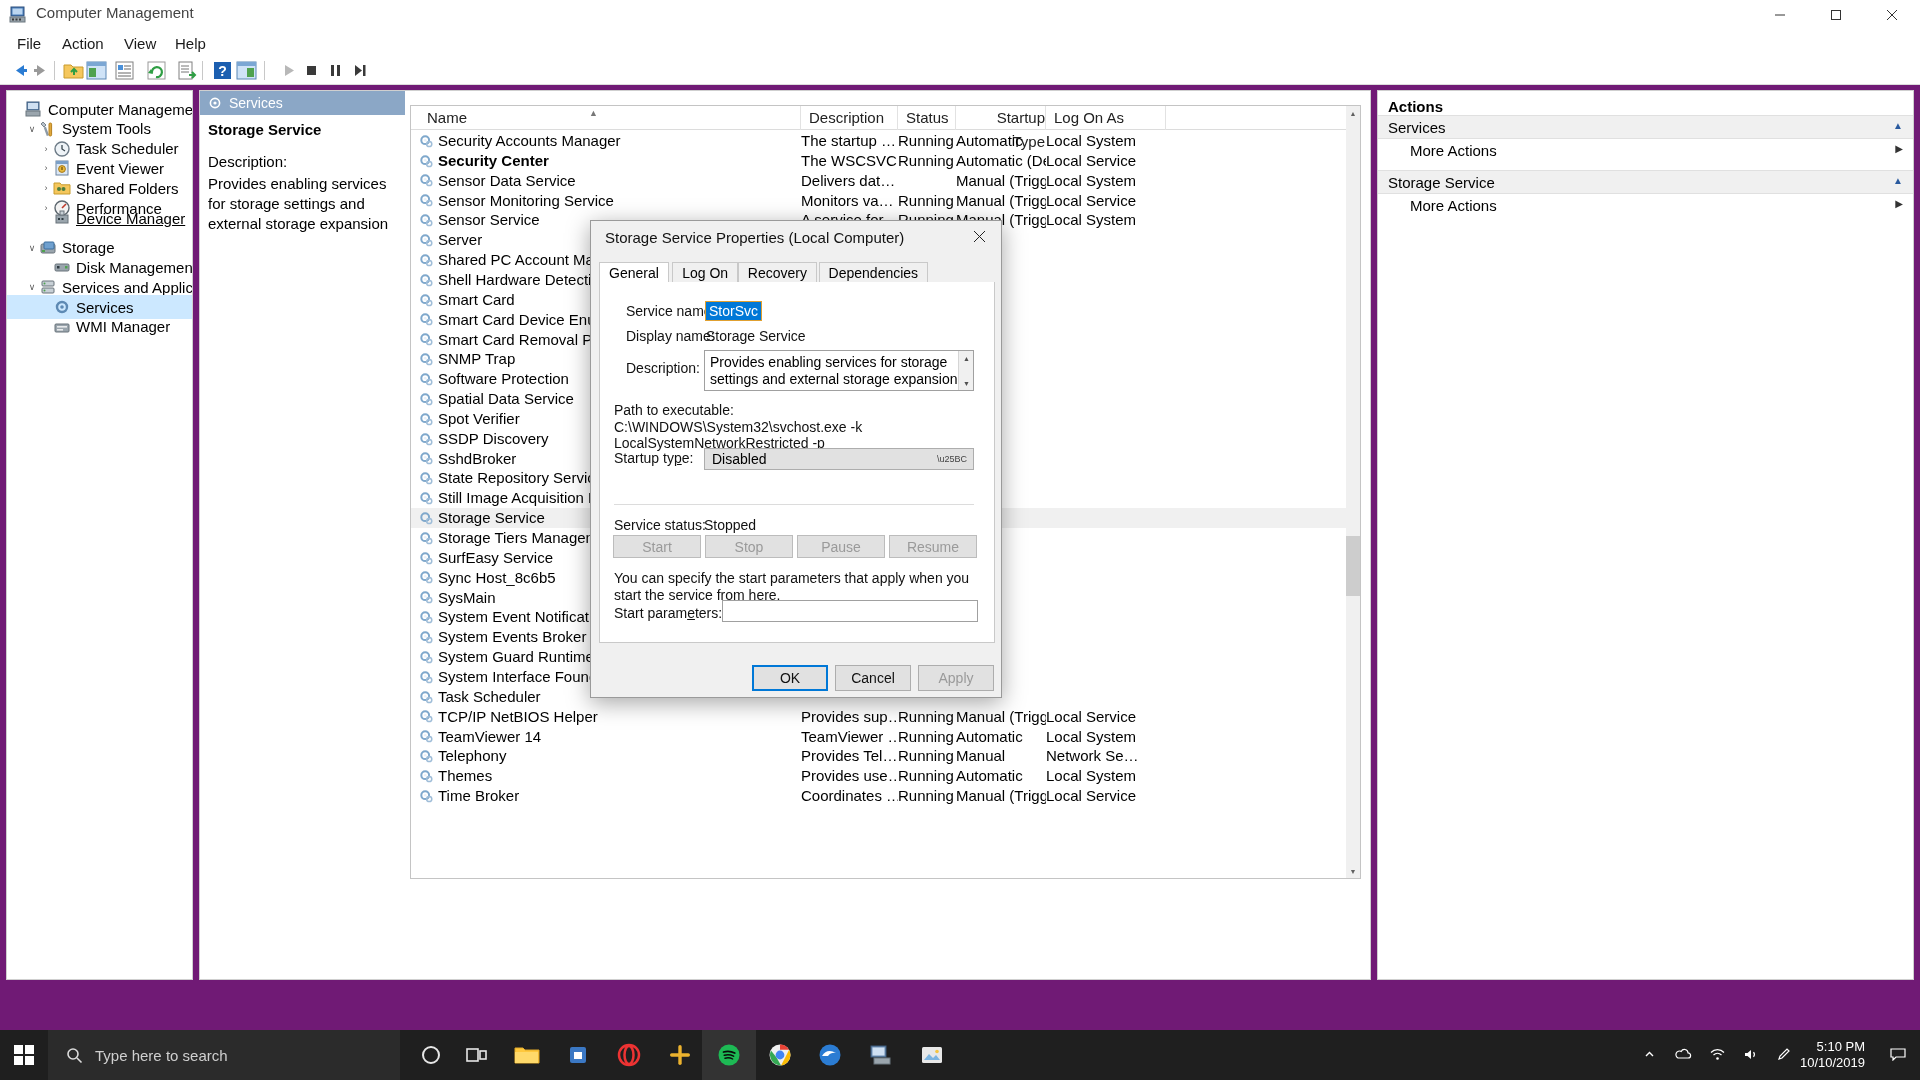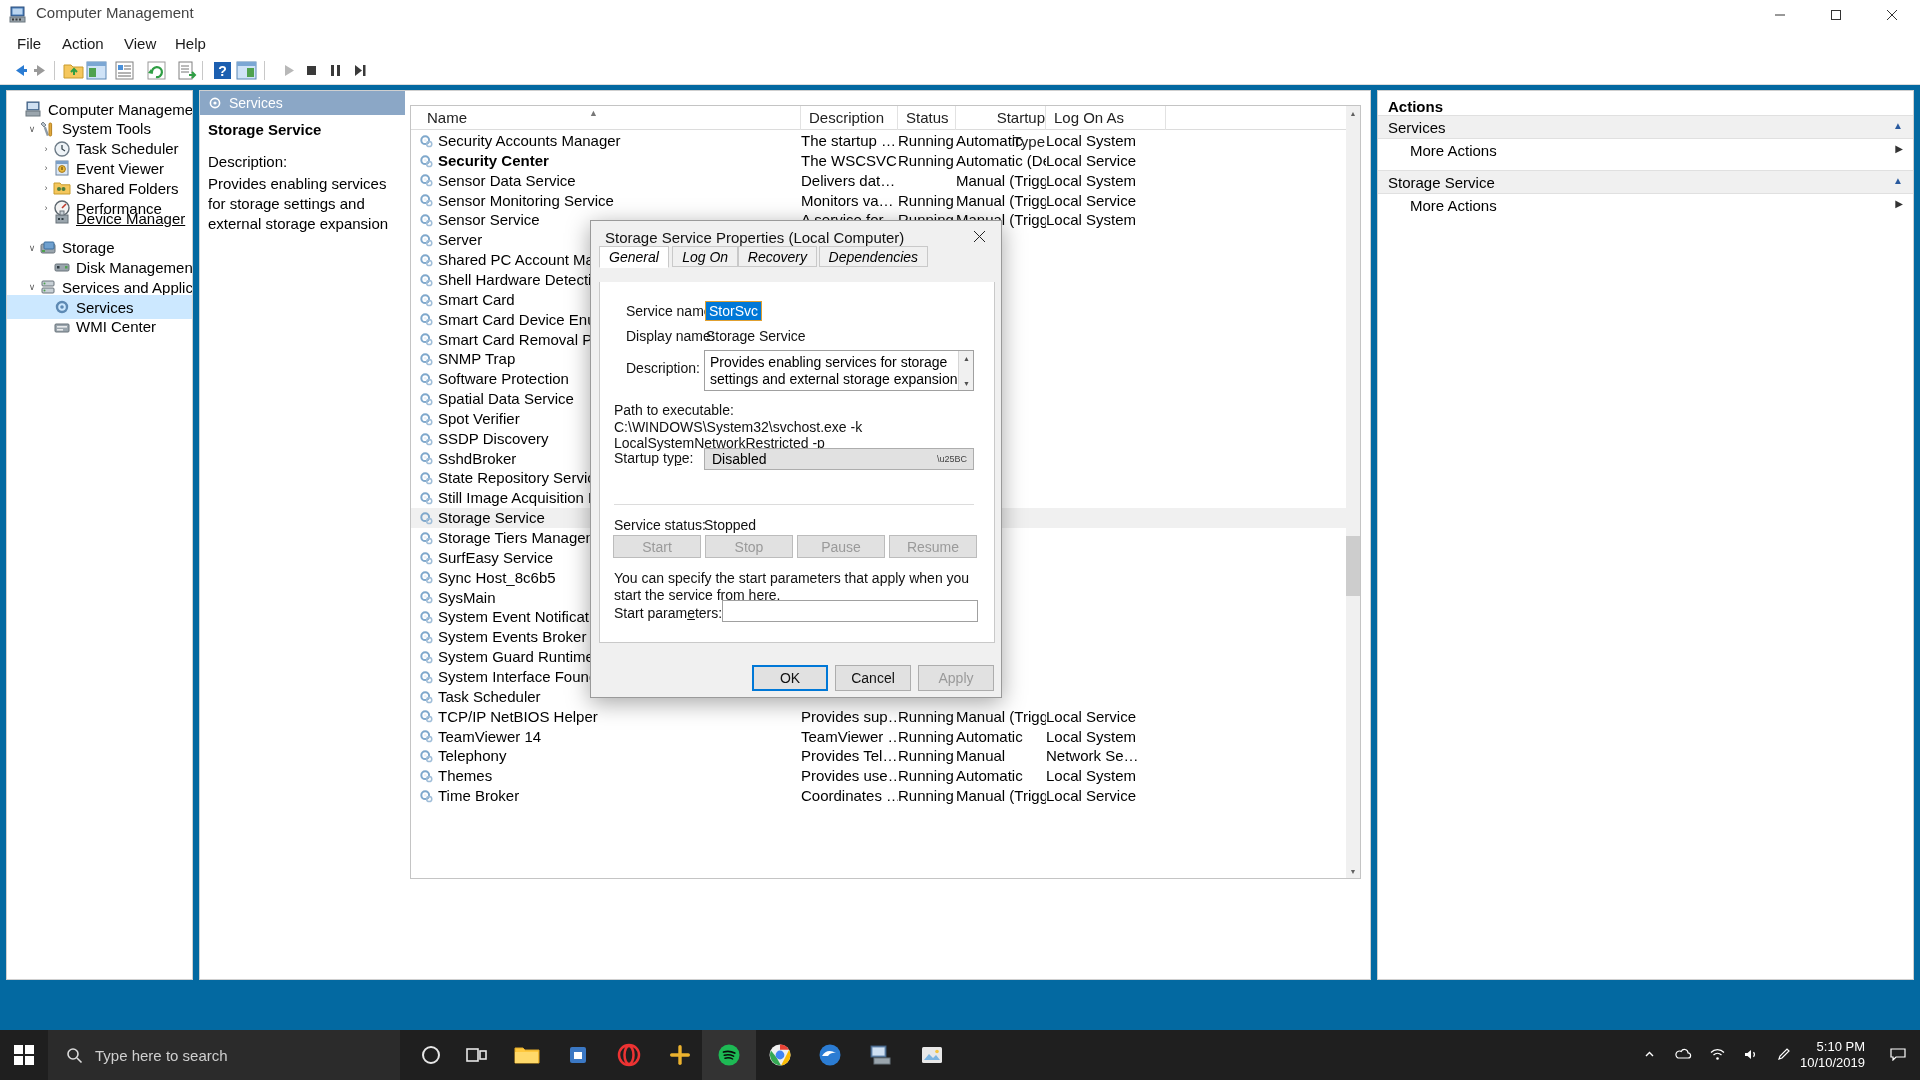--- a/index.html
+++ b/index.html
@@ -3,21 +3,21 @@
 <meta charset="utf-8">
 <style>
   * { box-sizing: border-box; }
   html, body { margin:0; padding:0; }
   body {
     width:1920px; height:1080px;
     font-family:"Liberation Sans", sans-serif;
     font-size:15px; color:#000; overflow:hidden;
     background:#fff;
   }
-  .app { position:absolute; left:0; top:0; width:1920px; height:1030px; background:#0369a1; }
+  .app { position:absolute; left:0; top:0; width:1920px; height:1030px; background:#701a75; }
 
   
   .titlebar { position:absolute; left:0; top:0; width:1920px; height:29px; background:#ffffff; }
   .tb-icon { position:absolute; left:9px; top:5px; width:19px; height:19px; }
   .tb-title { position:absolute; left:36px; top:4px; font-size:15px; color:#444; }
   .tb-btns { position:absolute; right:0; top:0; height:29px; display:flex; }
   .tb-btn { width:56px; height:29px; display:flex; align-items:center; justify-content:center; color:#333; font-size:14px; }
 
   
   .menubar { position:absolute; left:0; top:29px; width:1920px; height:27px; background:#fff; }
@@ -69,21 +69,21 @@
   .act-sec-lbl { position:absolute; left:10px; top:3px; font-size:15px; }
   .act-caret { position:absolute; right:10px; top:4px; font-size:10px; color:#2a5a9e; }
   .act-item { position:absolute; left:0; width:535px; height:24px; }
   .act-item-lbl { position:absolute; left:32px; top:3px; font-size:15px; }
   .act-item-arrow { position:absolute; right:10px; top:4px; font-size:10px; color:#333; }
 
   
   .dlg { position:absolute; left:590px; top:220px; width:412px; height:478px; background:#f0f0f0; border:1px solid #9a9a9a; box-shadow:0 5px 22px rgba(0,0,0,.35); }
   .dlg-title { position:absolute; left:14px; top:8px; font-size:15px; color:#111; }
   .dlg-close { position:absolute; right:0; top:0; width:44px; height:30px; display:flex; align-items:center; justify-content:center; font-size:15px; color:#222; }
-  .dlg-tabstrip { position:absolute; left:8px; top:25px; width:396px; height:21px;font-style:italic; }
+  .dlg-tabstrip { position:absolute; left:8px; top:41px; width:396px; height:21px; }
   .dtab { position:absolute; top:0; height:21px; line-height:20px; font-size:14px; padding:0 9px; background:#f0f0f0; border:1px solid #c9c9c9; }
   .dtab.active { background:#fff; border-bottom-color:#fff; height:22px; }
   .dlg-body { position:absolute; left:8px; top:61px; width:396px; height:361px; background:#fff; border:1px solid #c9c9c9; border-top:none; }
   .flabel { position:absolute; font-size:14px; color:#111; }
   .fvalue { position:absolute; font-size:14px; color:#111; }
   .sel-field { position:absolute; background:#0078d7; color:#fff; font-size:14px; padding:1px 3px; outline:1px solid #e0a030; }
   .descbox { position:absolute; border:1px solid #a0a0a0; background:#fff; font-size:14px; line-height:17px; padding:3px 5px; }
   .descbox .sb { position:absolute; right:0; top:0; width:15px; height:100%; background:#f0f0f0; border-left:1px solid #d5d5d5; }
   .descbox .sb .a { position:absolute; left:0; width:15px; height:14px; display:flex; align-items:center; justify-content:center; font-size:7px; color:#505050; }
   .combo { position:absolute; background:#e1e1e1; border:1px solid #adadad; font-size:14px; display:flex; align-items:center; padding-left:7px; }
@@ -315,21 +315,21 @@
         </svg>
         <span>Services</span>
       </div>
       <div class="tnode" style="top: 223.8px; width: 185px; padding-left: 32px;">
         <span class="chev"></span>
         <svg viewBox="0 0 18 18" class="tico">
           <rect x="2" y="6" width="14" height="8" rx="1" fill="#9aa5ad" stroke="#68727a"></rect>
           <rect x="4" y="8" width="10" height="1.6" fill="#e8eaec"></rect>
           <rect x="4" y="11" width="6" height="1.6" fill="#e8eaec"></rect>
         </svg>
-        <span>WMI Center</span>
+        <span>WMI Manager</span>
       </div>
     </div>
 
   <div class="center">
     <div class="desc-pane">
       <div class="svc-header">
         <svg class="gear" width="14" height="14" viewBox="0 0 14 14">
           <circle cx="7" cy="7" r="4.6" fill="none" stroke="#fff" stroke-width="1.6"></circle>
           <circle cx="7" cy="7" r="1.6" fill="#fff"></circle>
         </svg>

